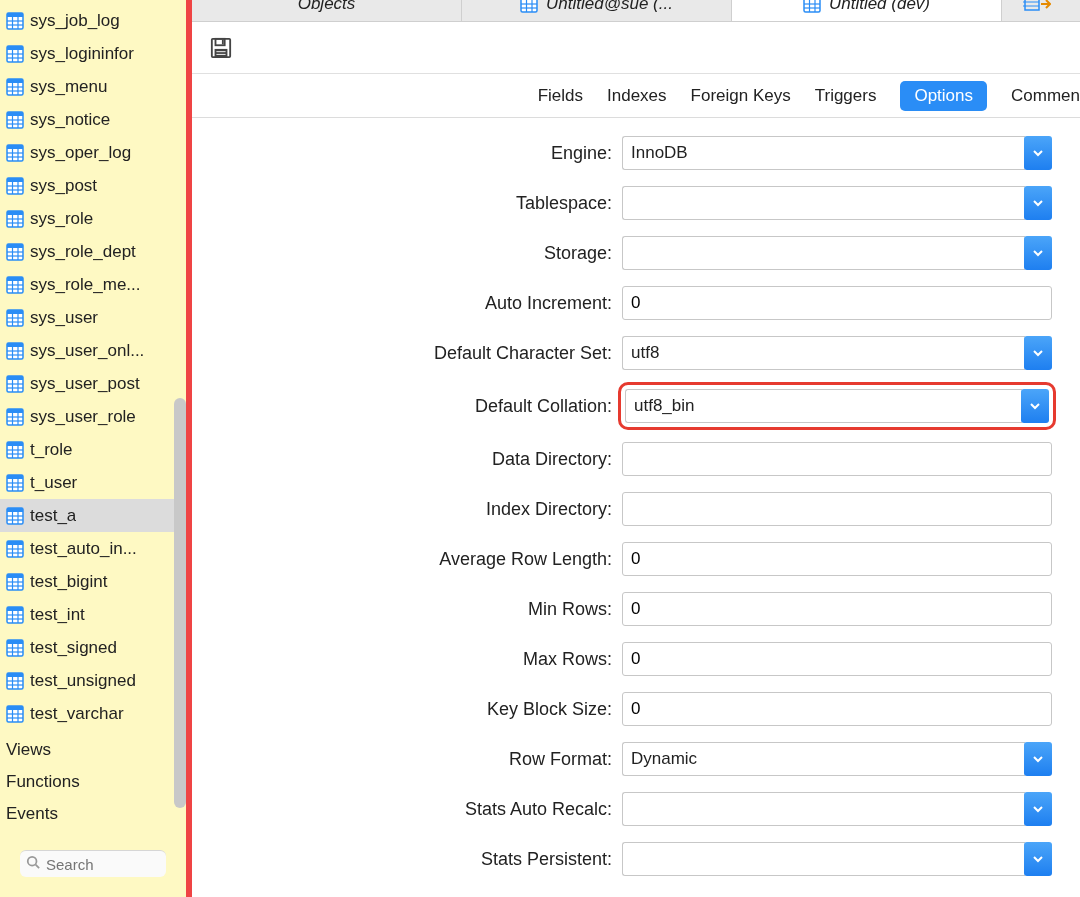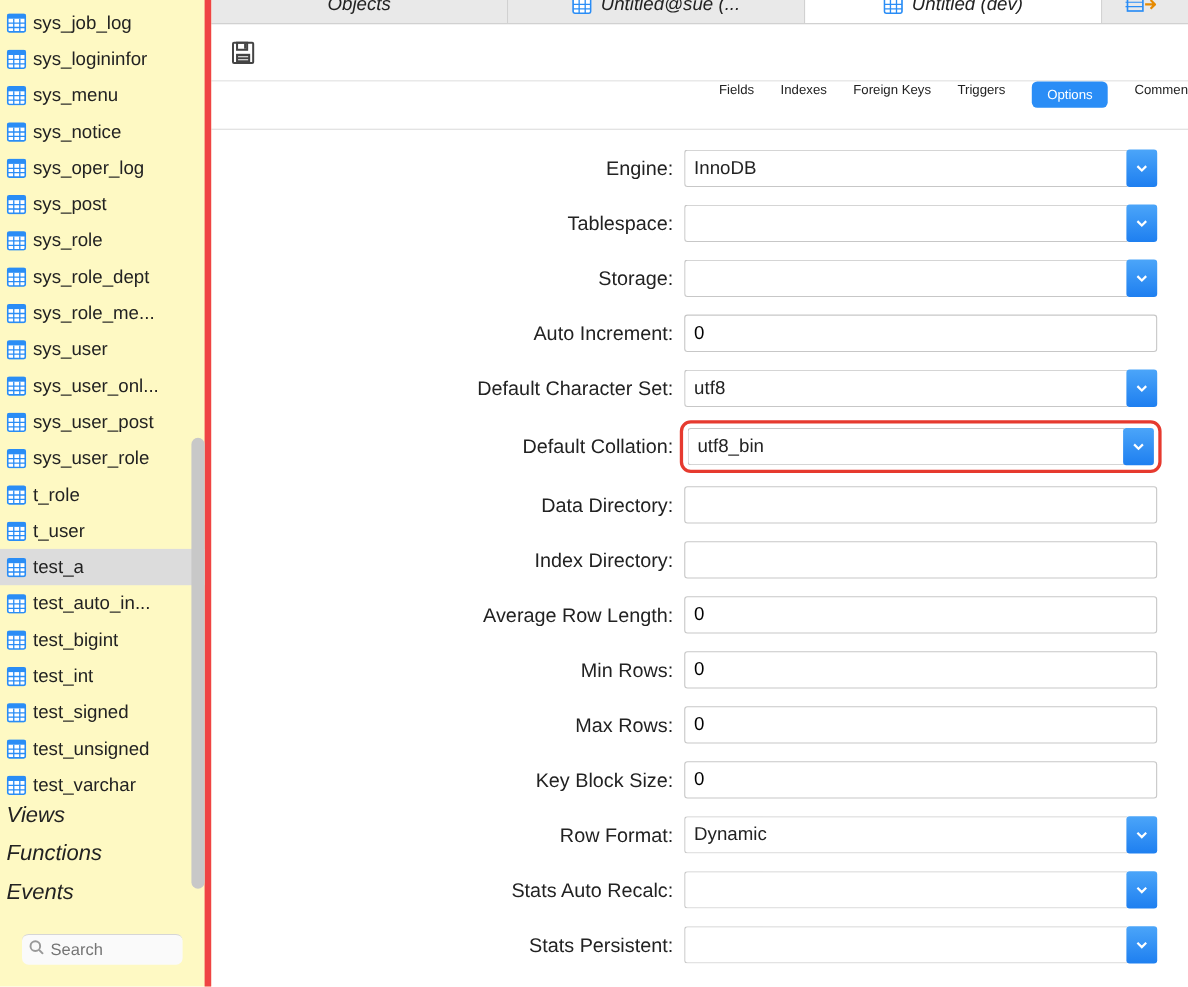--- a/index.html
+++ b/index.html
@@ -36,23 +36,22 @@
     text-overflow: ellipsis;
     cursor: default;
   }
   .sidebar-item.selected { background: #dcdcdc; }
   .sidebar-item-label { overflow: hidden; text-overflow: ellipsis; font-size: 17px;}
   .table-icon {
     width: 18px; height: 18px; flex: 0 0 18px;
   }
   .sidebar-section {
     padding: 6px 6px;
-    font-size: 20px;
+    font-size: 17px;
     cursor: default;
-    font-style: italic;
   }
   .sidebar-search {
     border-top: 1px solid #d6d6d6;
     display: flex;
     align-items: center;
     gap: 6px;
     padding: 4px 6px;
     background: #fafafa;
     border-radius: 6px;
     margin: 20px;
@@ -111,25 +110,25 @@
     border-bottom: 1px solid #e0e0e0;
     display: flex;
     align-items: center;
     padding: 0 18px;
   }
   .save-icon { width: 22px; height: 24px; display:block; }
 
   .subnav {
     display: flex;
     justify-content: center;
-    align-items: flex-start;
+    align-items: center;
     gap: 24px;
     height: 44px;
     border-bottom: 1px solid #dcdcdc;
-    font-size: 12px;
+    font-size: 17px;
     padding-right: 0;
   }
   .subnav-spacer-left { flex: 1 1 auto; }
   .subnav-item { cursor: default; }
   .subnav-item.active {
     background: #2a8df6;
     color: #fff;
     padding: 5px 14px;
     border-radius: 5px;
   }

